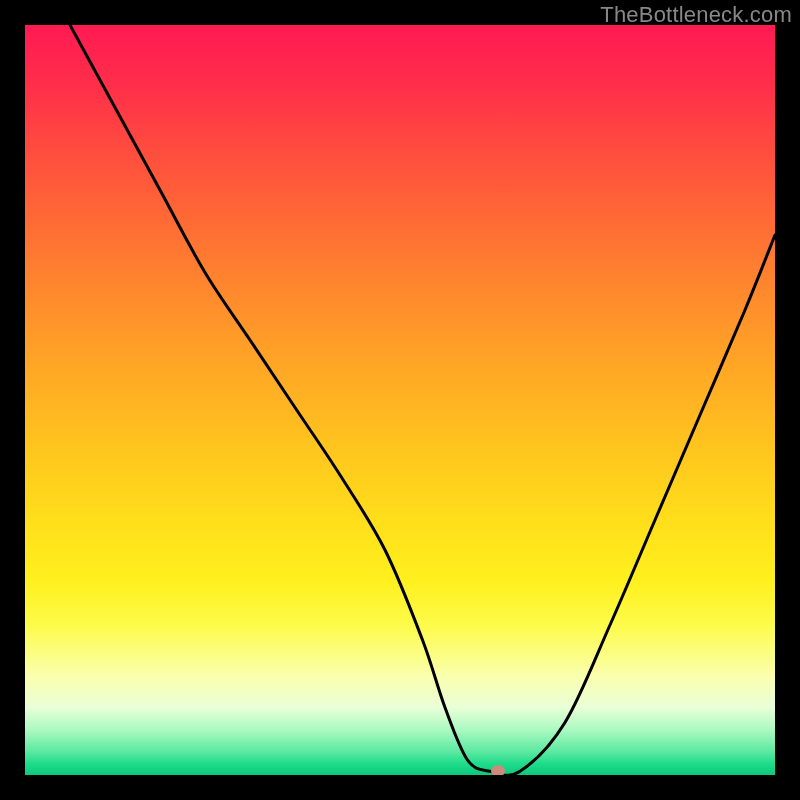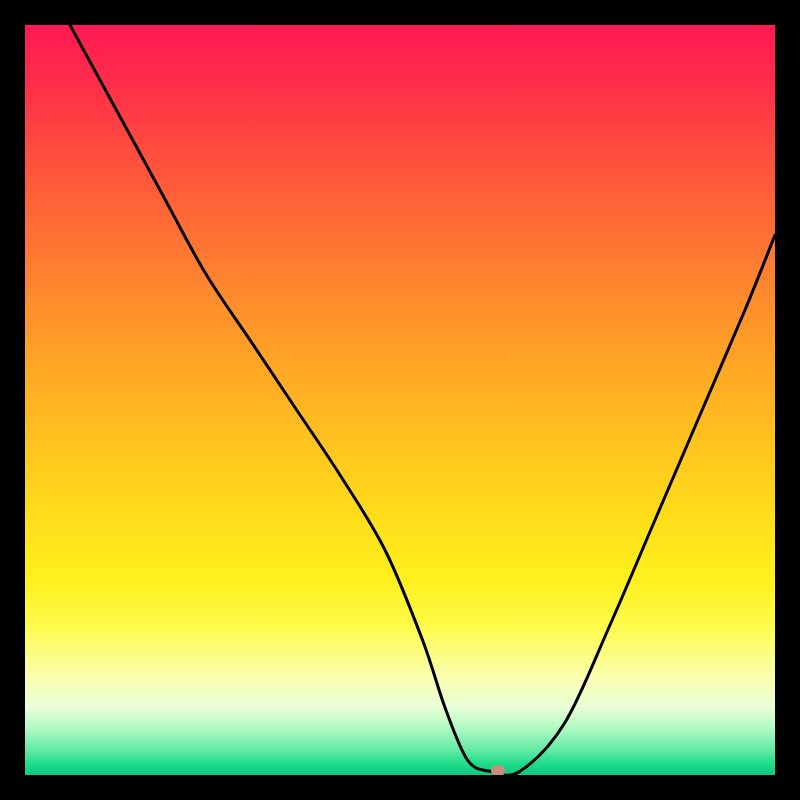--- a/index.html
+++ b/index.html
@@ -66,20 +66,21 @@
     background: #cc8b7a;
     border-radius: 50%;
     z-index: 12;
     transform: translate(-50%, -50%);
   }
 </style>
 </head>
 <body>
 
 <div class="chart-container">
+  <div class="watermark">TheBottleneck.com</div>
   <div class="plot-area">
     <div class="gradient-bg"></div>
     <svg class="curve" viewBox="0 0 750 750" preserveAspectRatio="none">
       <path id="curve-path" fill="none" stroke="#000" stroke-width="3" stroke-linejoin="round" stroke-linecap="round" d="M 45.00 0.00 C 52.50 13.75, 75.00 55.00, 90.00 82.50 C 105.00 110.00, 120.00 137.50, 135.00 165.00 C 150.00 192.50, 165.00 222.50, 180.00 247.50 C 195.00 272.50, 210.00 292.50, 225.00 315.00 C 240.00 337.50, 255.00 360.00, 270.00 382.50 C 285.00 405.00, 300.00 426.25, 315.00 450.00 C 330.00 473.75, 346.25 497.50, 360.00 525.00 C 373.75 552.50, 387.50 588.75, 397.50 615.00 C 407.50 641.25, 412.50 662.50, 420.00 682.50 C 427.50 702.50, 435.00 724.38, 442.50 735.00 C 450.00 745.63, 456.25 744.38, 465.00 746.25 C 473.75 748.13, 482.50 754.38, 495.00 746.25 C 507.50 738.13, 525.00 721.88, 540.00 697.50 C 555.00 673.13, 570.00 633.75, 585.00 600.00 C 600.00 566.25, 615.00 530.00, 630.00 495.00 C 645.00 460.00, 660.00 425.00, 675.00 390.00 C 690.00 355.00, 707.50 315.00, 720.00 285.00 C 732.50 255.00, 745.00 222.50, 750.00 210.00"></path>
     </svg>
     <div id="marker" class="marker" style="left: 472.5px; top: 746.25px; background: rgb(204, 139, 122);"></div>
   </div>
 </div>
 
 </body></html>

